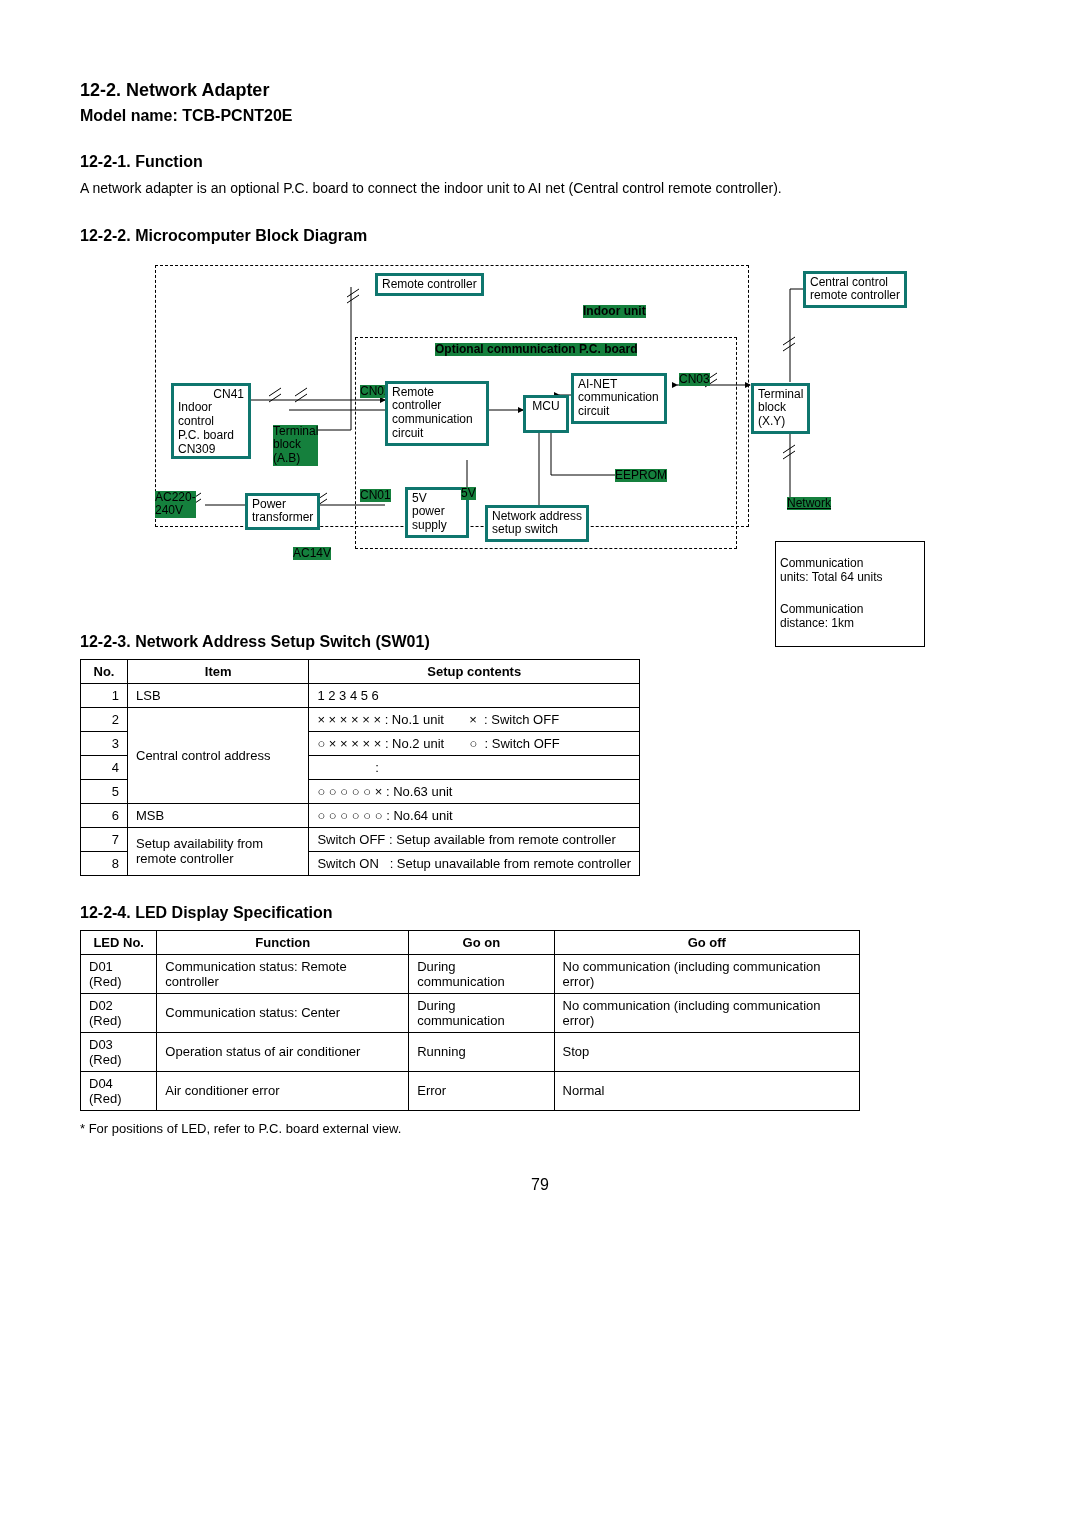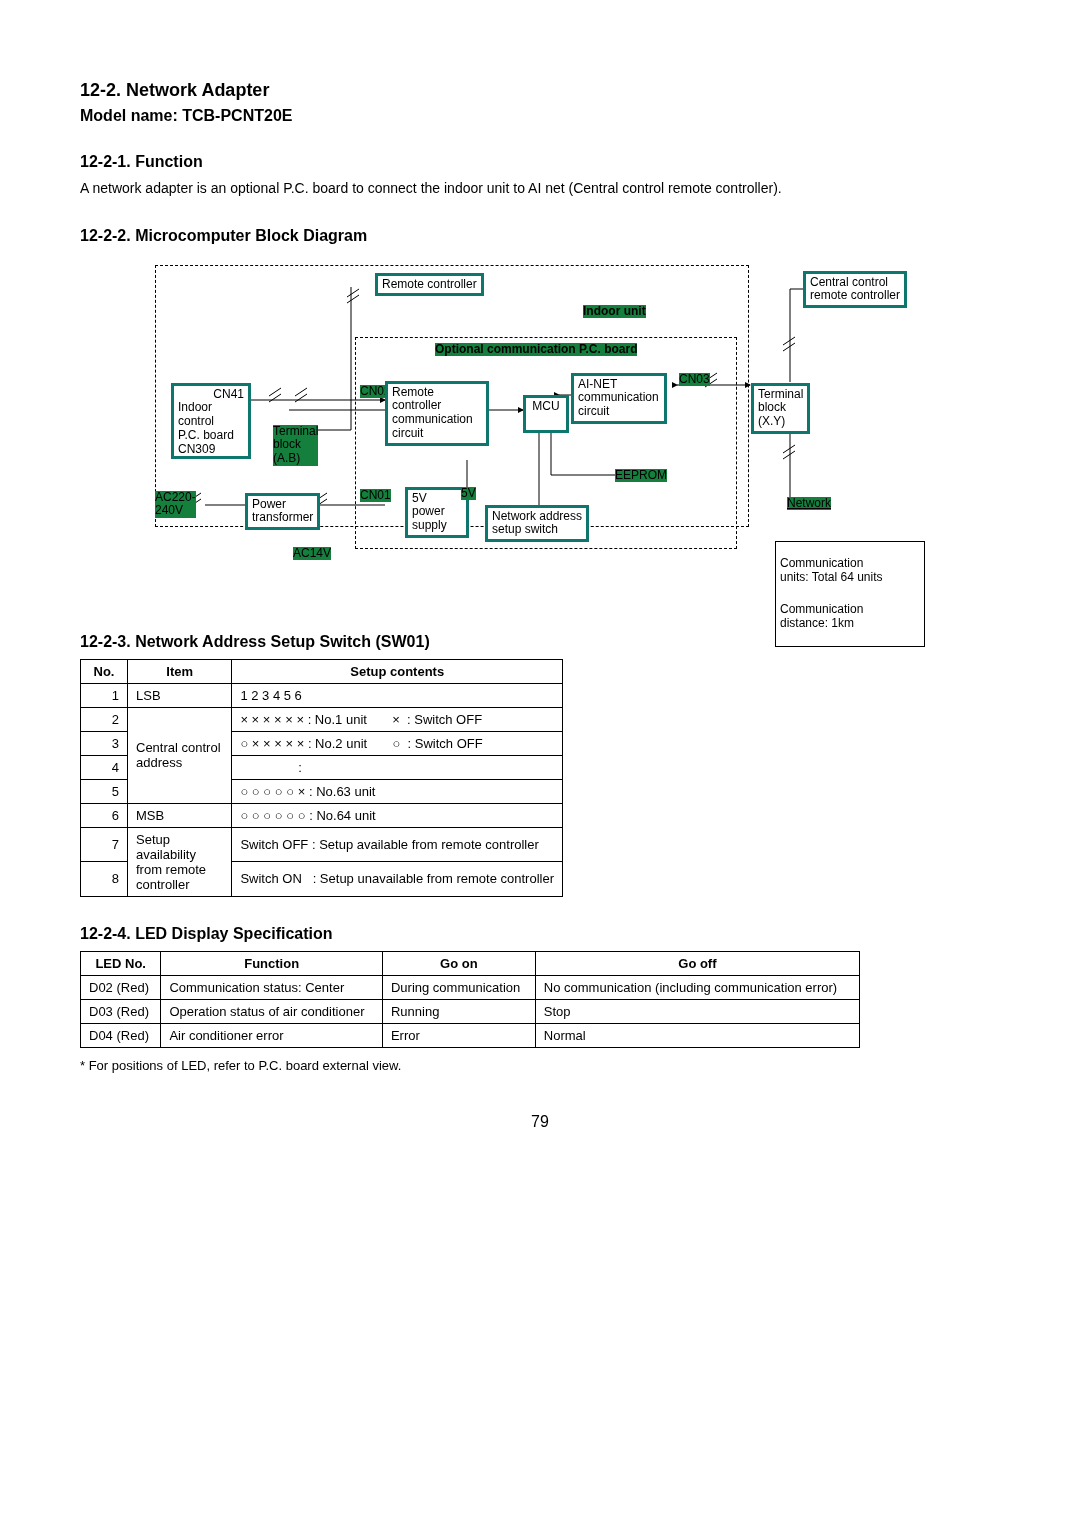--- a/index.html
+++ b/index.html
@@ -40,21 +40,21 @@
   .diagram .dashed {
     position: absolute;
     border: 1px dashed #000;
   }
   .diagram svg { position:absolute; left:0; top:0; }
 
   
   table { border-collapse: collapse; margin-top: 8px; }
   th, td { border: 1px solid #000; padding: 4px 8px; font-size: 13px; text-align: left; vertical-align: middle; }
   th { font-weight: bold; text-align: center; }
-  .t1 { width: 483px; }
+  .t1 { width: 560px; }
   .t1 td.num { text-align: right; width: 30px; }
   .t2 { width: 780px; }
   .note { font-size: 13px; margin-top: 10px; }
 </style>
 </head>
 <body>
 
 <h2>12-2.  Network Adapter</h2>
 <h3>Model name: TCB-PCNT20E</h3>
 
@@ -230,20 +230,26 @@
 <h4>12-2-4.  LED Display Specification</h4>
 <table class="t2">
   <tbody>
       <tr>
     <th>LED No.</th>
     <th>Function</th>
     <th>Go on</th>
     <th>Go off</th>
   </tr>
   <tr>
+        <td>D01 (Red)</td>
+        <td>Communication status: Remote controller</td>
+        <td>During communication</td>
+        <td>No communication (including communication error)</td>
+      </tr>
+  <tr>
         <td>D02 (Red)</td>
         <td>Communication status: Center</td>
         <td>During communication</td>
         <td>No communication (including communication error)</td>
       </tr>
   <tr>
         <td>D03 (Red)</td>
         <td>Operation status of air conditioner</td>
         <td>Running</td>
         <td>Stop</td>

